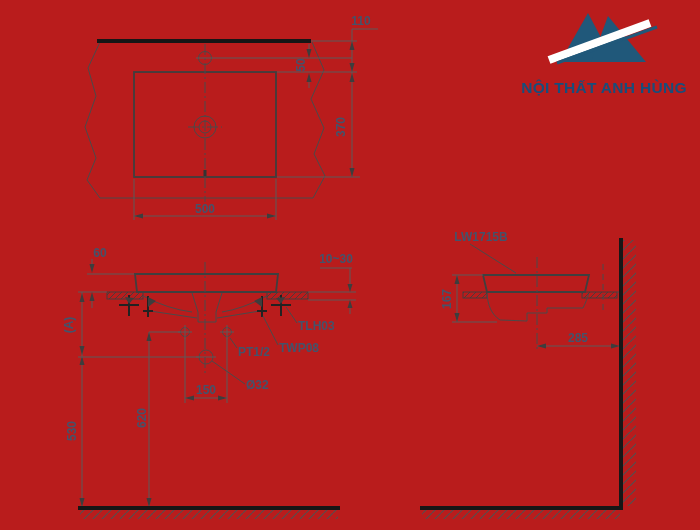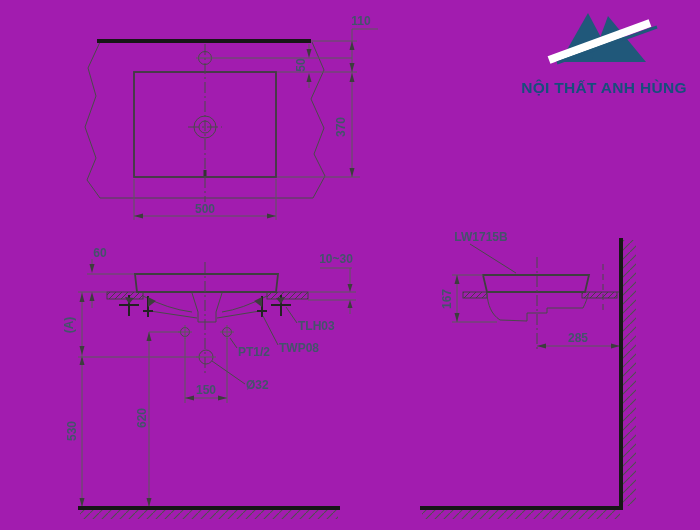--- a/index.html
+++ b/index.html
@@ -1,16 +1,16 @@
 <!DOCTYPE html>
 <html><head>
 <meta charset="utf-8">
 <style>
   html,body{margin:0;padding:0;background:#ffffff;}
-  #stage{position:relative;width:700px;height:530px;background:#a21caf;overflow:hidden;
+  #stage{position:relative;width:700px;height:530px;background:#b91c1c;overflow:hidden;
          font-family:"Liberation Sans", sans-serif;}
   svg text{font-family:"Liberation Sans", sans-serif;}
   .dim{font-size:12px;font-weight:600;fill:#44536b;}
   .lbl{font-size:12px;font-weight:600;fill:#44536b;}
   .logo-text{font-size:15.5px;font-weight:700;fill:#174e7c;letter-spacing:.3px;}
   .thin{stroke:#4a4a4a;stroke-width:1;fill:none;}
   .med{stroke:#3f3f3f;stroke-width:1.8;fill:none;}
   .thick{stroke:#161616;stroke-width:4;fill:none;}
   .ext{stroke:#5a5a5a;stroke-width:1;fill:none;}
   .cl{stroke:#4a4a4a;stroke-width:1;fill:none;stroke-dasharray:11 3 2 3;}

